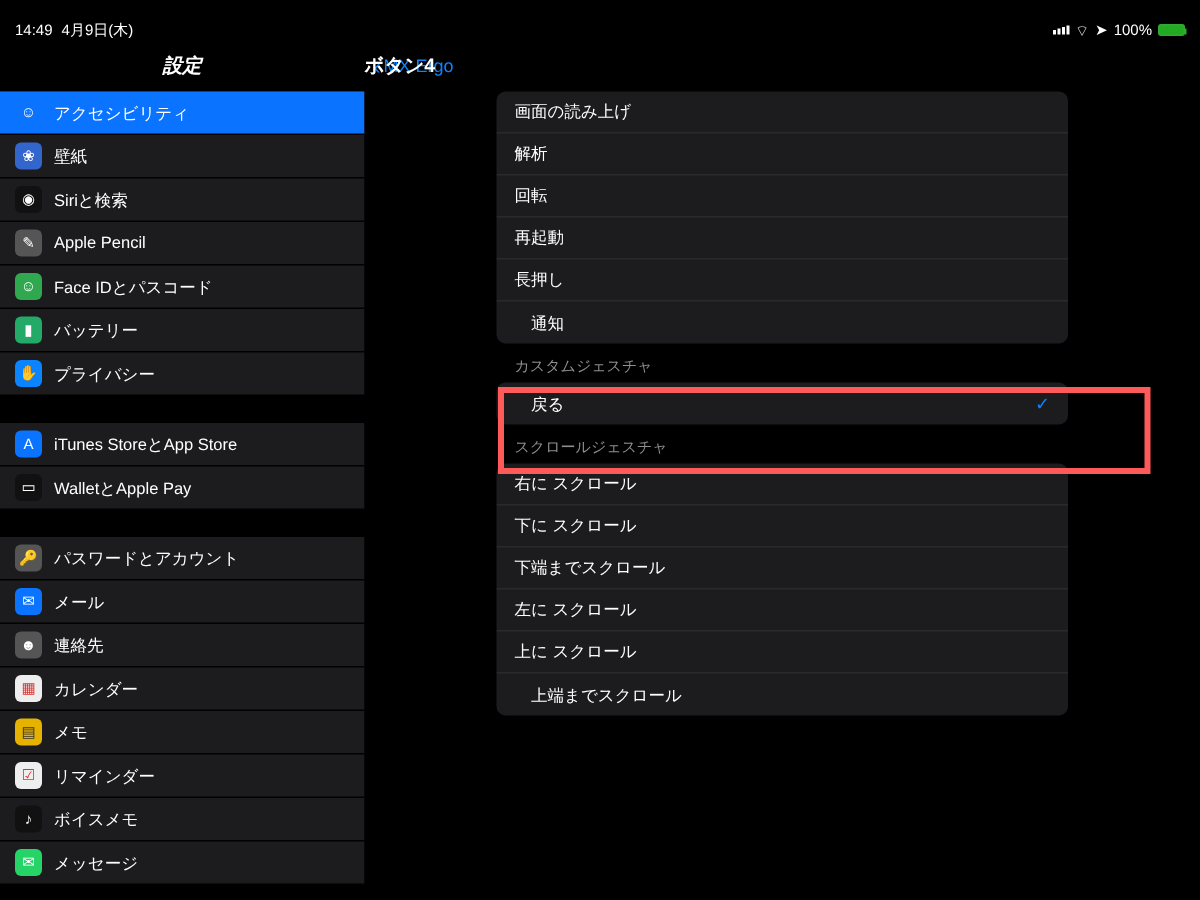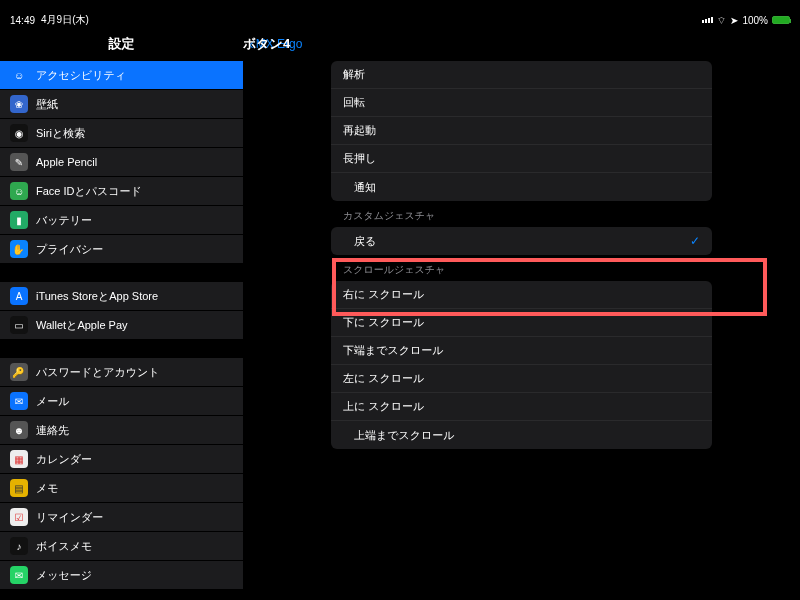--- a/index.html
+++ b/index.html
@@ -4,21 +4,21 @@
 <style>
   * { box-sizing: border-box; margin: 0; padding: 0; }
   html, body { width: 800px; height: 600px; overflow: hidden; font-family: -apple-system, "Helvetica Neue", Arial, sans-serif; background:#000; color:#fff; }
   .screen { position:relative; width:800px; height:600px; background:#000; }
   .status-bar { display:flex; justify-content:space-between; align-items:center; height:18px; padding:0 10px; font-size:10px; color:#fff;margin-top:11px; }
   .status-left { display:flex; gap:6px; align-items:center; }
   .status-right { display:flex; gap:4px; align-items:center; }
   .main { display:flex; height:582px; }
   
   .sidebar { width:243px; background:#000; display:flex; flex-direction:column; }
-  .sidebar-title { text-align:center; font-size:13px; font-weight:600; padding:6px 0 8px; }
+  .sidebar-title { text-align:center; font-size:13px; font-weight:600; padding:6px 0 8px;font-style:italic; }
   .group { background:#1c1c1e; }
   .gap { height:18px; background:#000; }
   .row { display:flex; align-items:center; height:29px; padding:0 10px; gap:8px; font-size:11px; border-bottom:1px solid #000; cursor:pointer; }
   .row.selected { background:#0a73ff; }
   .row-icon { width:18px; height:18px; border-radius:4px; display:flex; align-items:center; justify-content:center; font-size:10px; flex:0 0 18px; }
   .row-label { white-space:nowrap; overflow:hidden; text-overflow:ellipsis; }
   
   .detail { flex:1; background:#000; display:flex; flex-direction:column; }
   .navbar { height:30px; display:flex; align-items:center; position:relative; }
   .back { display:flex; align-items:center; gap:2px; color:#0a84ff; font-size:12px; padding-left:6px; cursor:pointer; }
@@ -154,20 +154,23 @@
       <div class="back">
         <span class="chev">‹</span>
         <span>MX Ergo</span>
       </div>
       <div class="nav-title">ボタン4</div>
     </div>
 
     <div class="content">
       <div class="cell-group">
         <div class="cell">
+              <span>画面の読み上げ</span>
+            </div>
+        <div class="cell">
               <span>解析</span>
             </div>
         <div class="cell">
               <span>回転</span>
             </div>
         <div class="cell">
               <span>再起動</span>
             </div>
         <div class="cell">
               <span>長押し</span>

